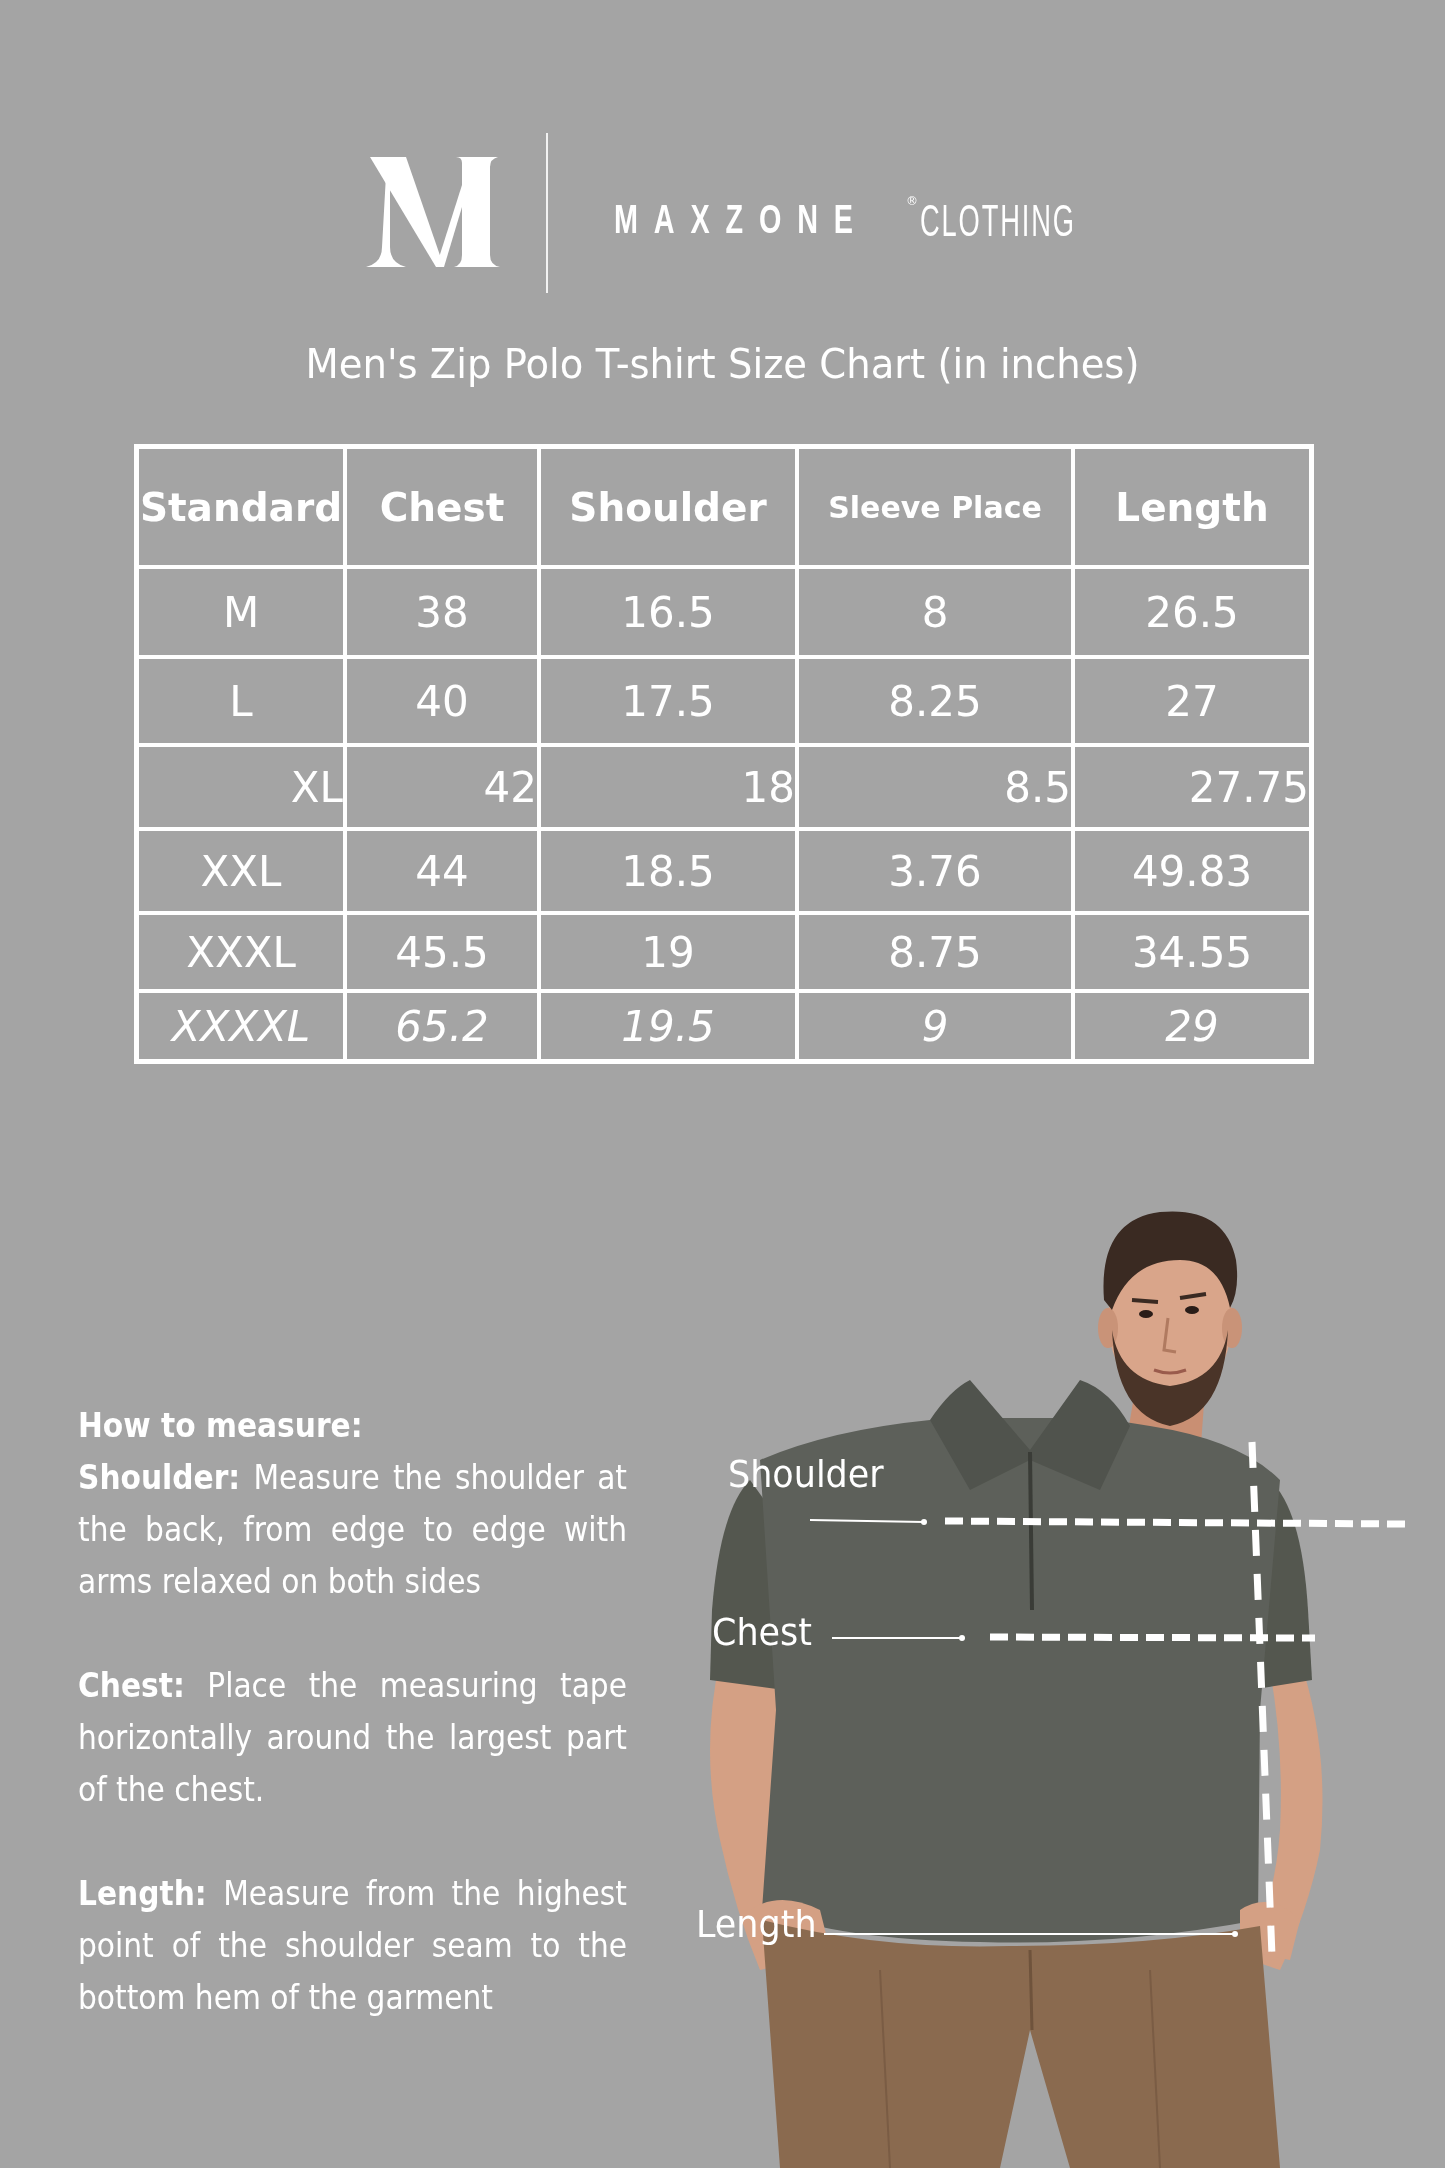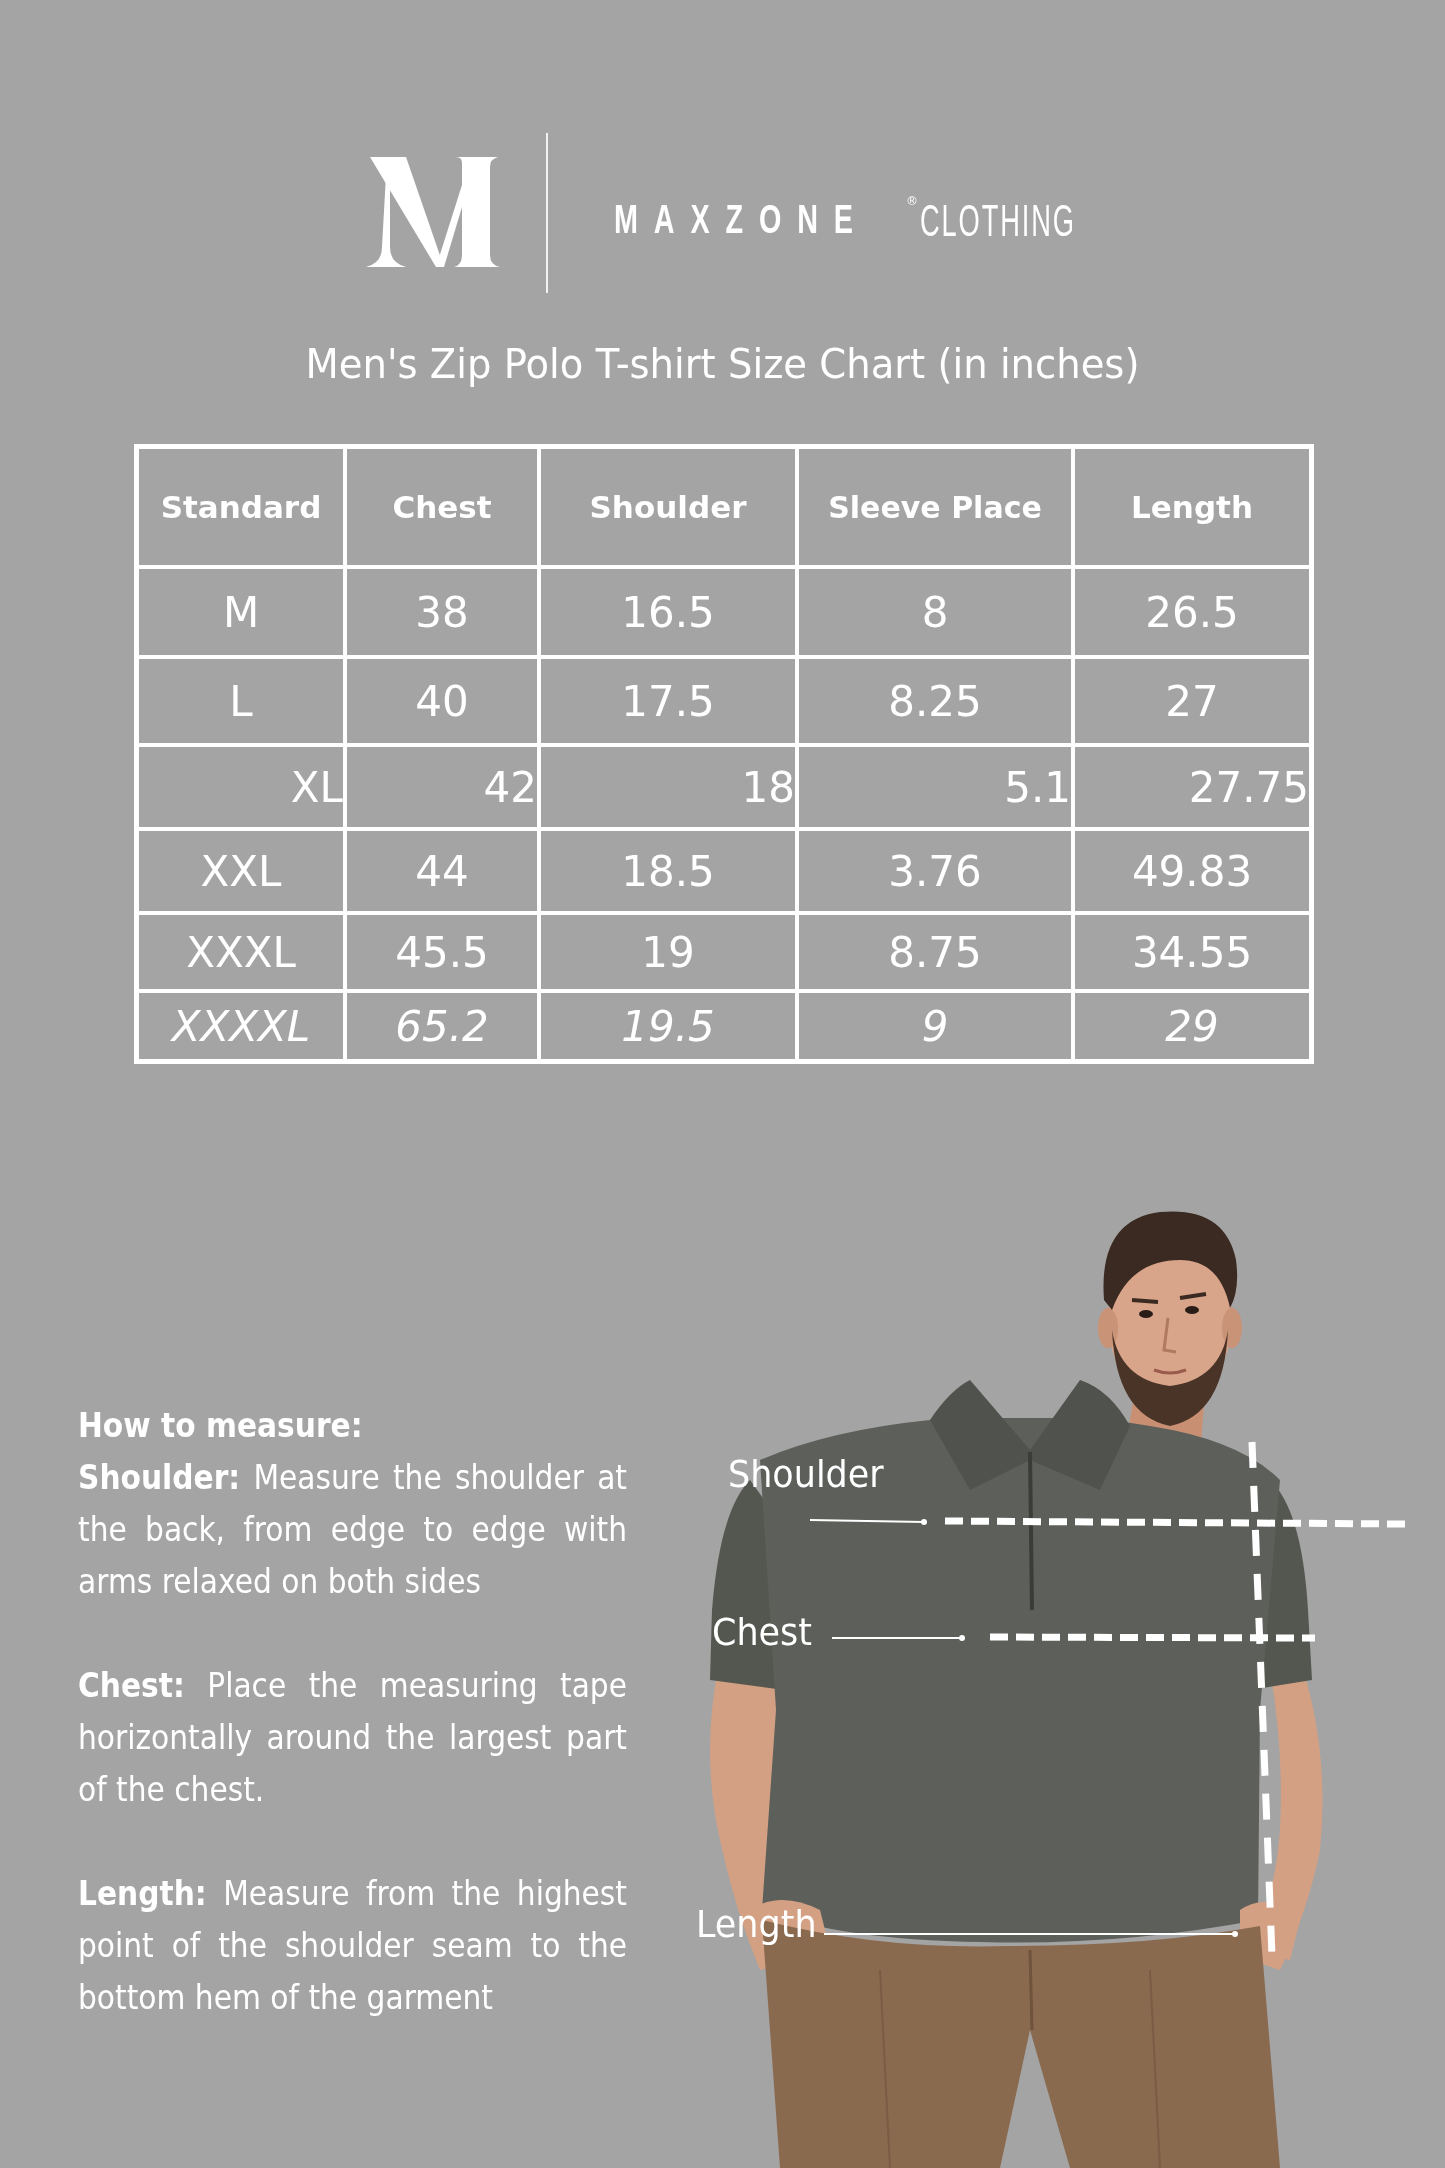--- a/index.html
+++ b/index.html
@@ -52,21 +52,21 @@
       position: absolute; left: 134px; top: 444px;
       border-collapse: collapse;
       border: 5px solid #ffffff;
     }
     .size-table th, .size-table td {
       border: 4px solid #ffffff;
       text-align: center; padding: 0;
       color: #ffffff;
     }
     .size-table th {
-      height: 116px; font-size: 31px; font-weight: bold;
+      height: 116px; font-size: 39px; font-weight: bold;
       font-family: "DejaVu Sans", sans-serif;
     }
     .size-table td {
       font-size: 42px; font-weight: normal;
       font-family: "DejaVu Sans", sans-serif;
     }
     .size-table tr.r1 td { height: 86px; }
     .size-table tr.r2 td { height: 84px; }
     .size-table tr.r3 td { height: 80px; text-align: right; }
     .size-table tr.r4 td { height: 80px; }
@@ -139,21 +139,21 @@
       <td>L</td>
       <td>40</td>
       <td>17.5</td>
       <td>8.25</td>
       <td>27</td>
     </tr>
     <tr class="r3">
       <td>XL</td>
       <td>42</td>
       <td>18</td>
-      <td>5.1</td>
+      <td>8.5</td>
       <td>27.75</td>
     </tr>
     <tr class="r4">
       <td>XXL</td>
       <td>44</td>
       <td>18.5</td>
       <td>3.76</td>
       <td>49.83</td>
     </tr>
     <tr class="r5">

